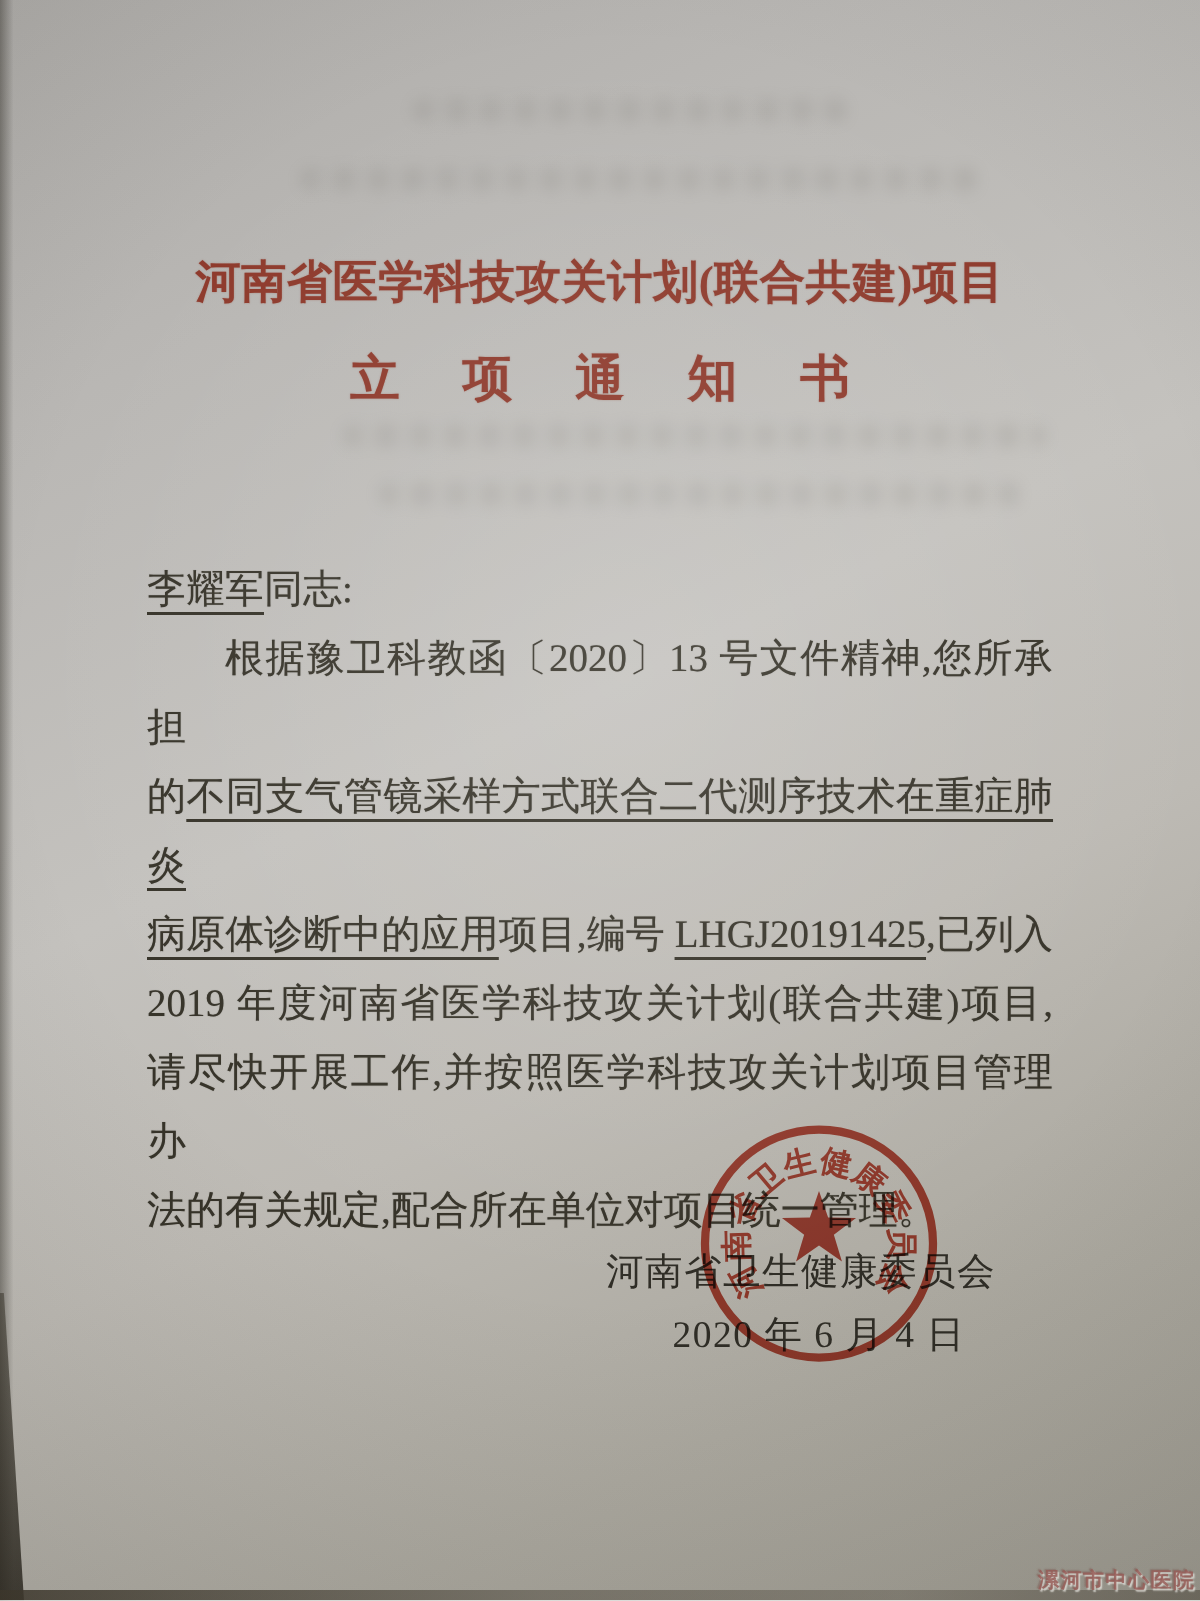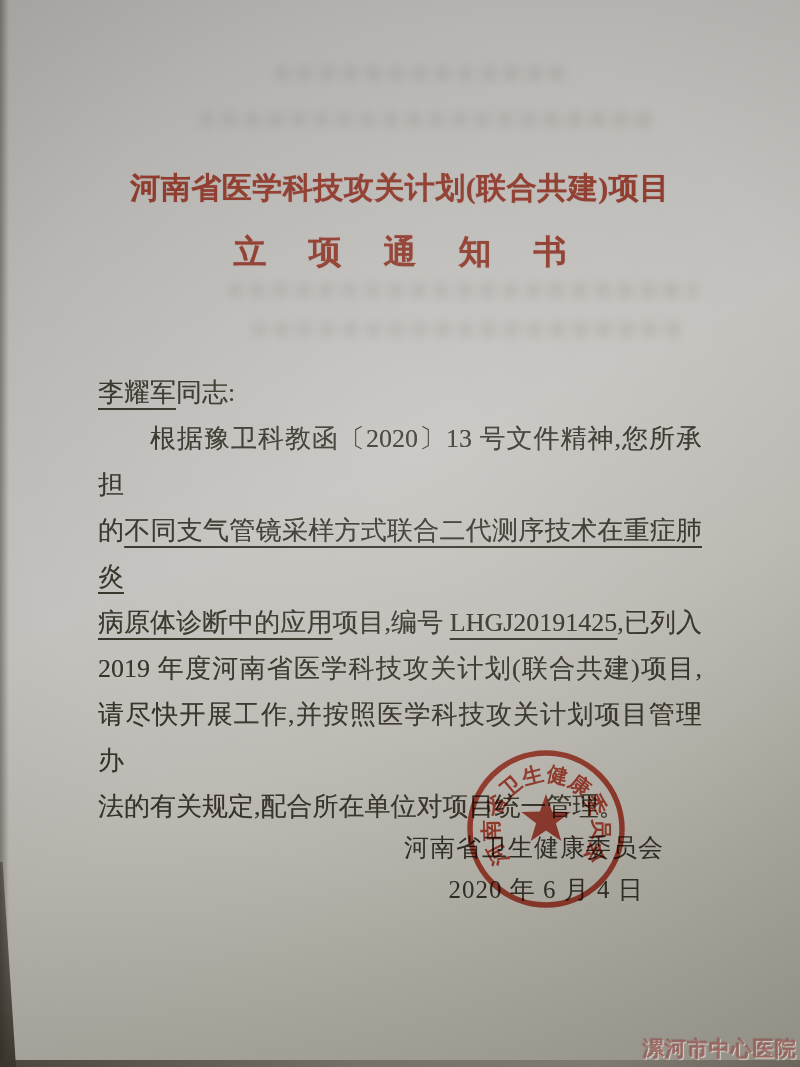--- a/index.html
+++ b/index.html
@@ -73,21 +73,21 @@
     position: absolute; left: 446px; top: 729px; width: 200px; height: 200px;
     mix-blend-mode: multiply; opacity: 0.92; z-index: 5;
   }
   .seal text {
     font-family: "Liberation Serif", "DejaVu Serif", serif;
     font-weight: bold; font-size: 21px; fill: #c2412e;
   }
   .watermark {
     position: absolute; right: 3px; bottom: 4px; z-index: 10;
     font-family: "Liberation Sans", "DejaVu Sans", sans-serif;
-    font-weight: bold; font-size: 21px; letter-spacing: 1px;
+    font-weight: bold; font-size: 14px; letter-spacing: 1px;
     color: rgba(150,90,85,0.82);
     text-shadow: 1px 1px 1px rgba(235,233,228,0.75), -1px -1px 1px rgba(110,55,50,0.35);
   }
 </style>
 </head>
 <body>
 
 <div class="photo">
 
   <div class="smudge" style="left:275px; top:66px; width:290px;"></div>

